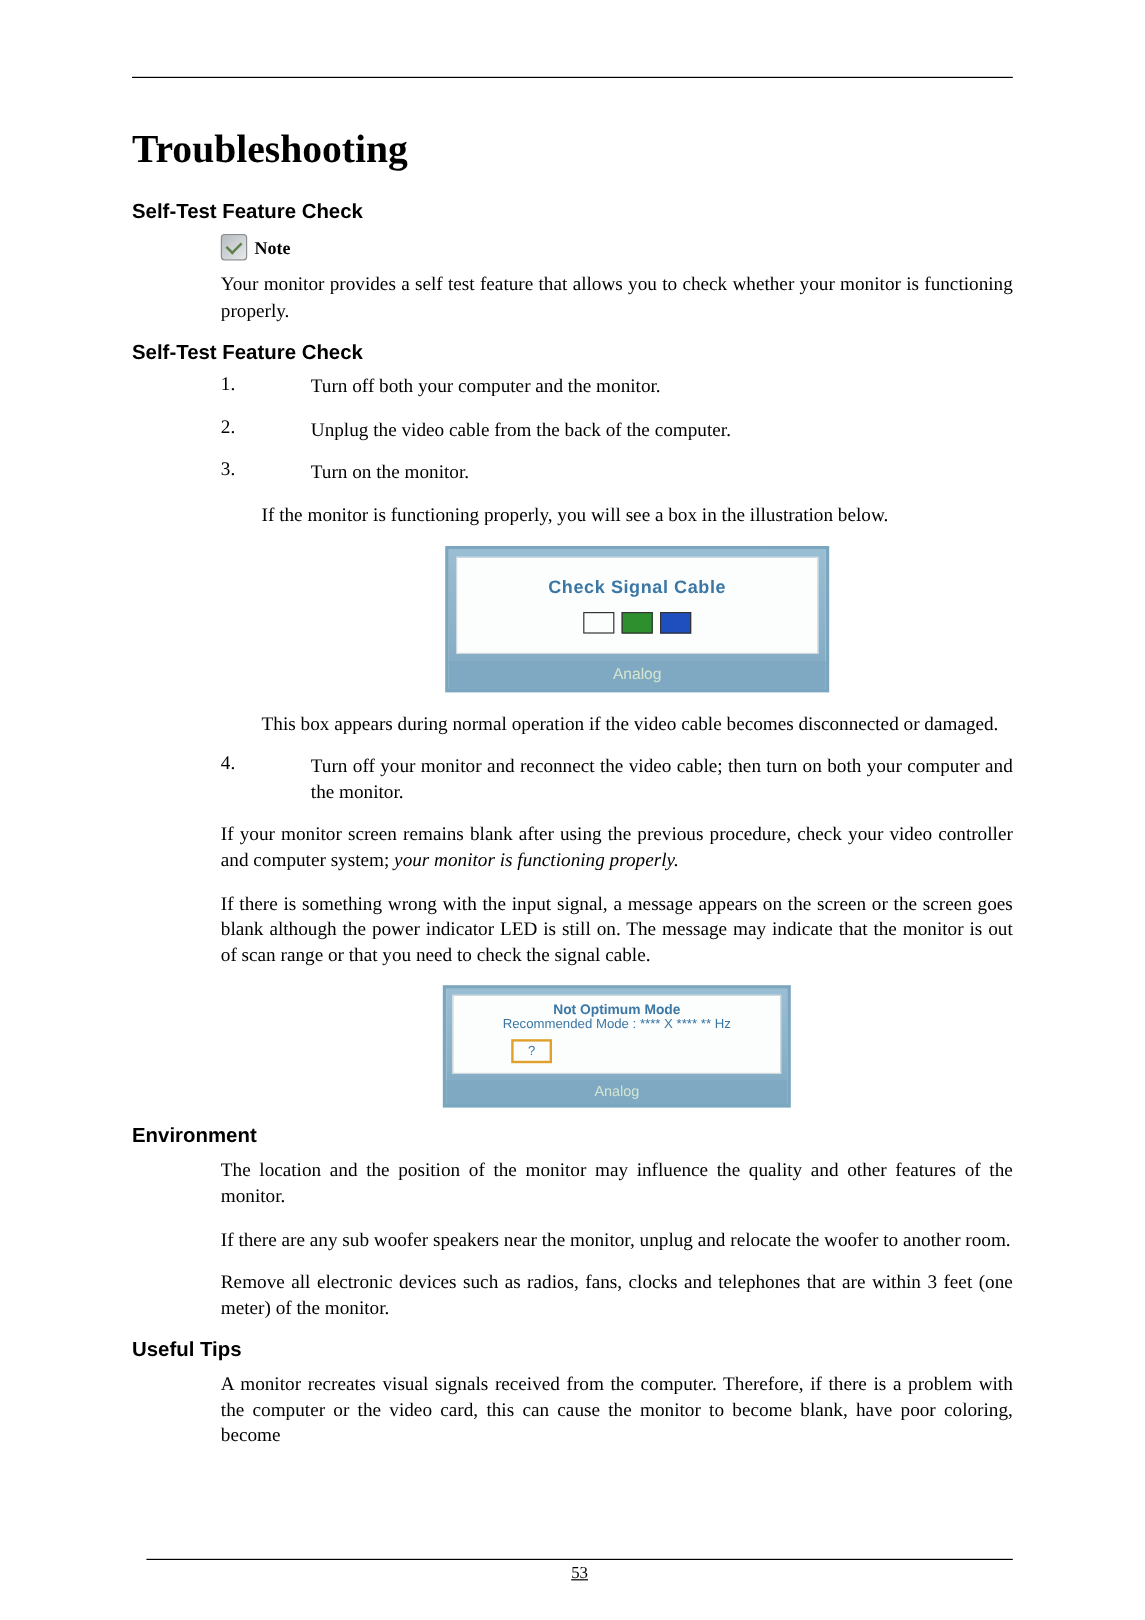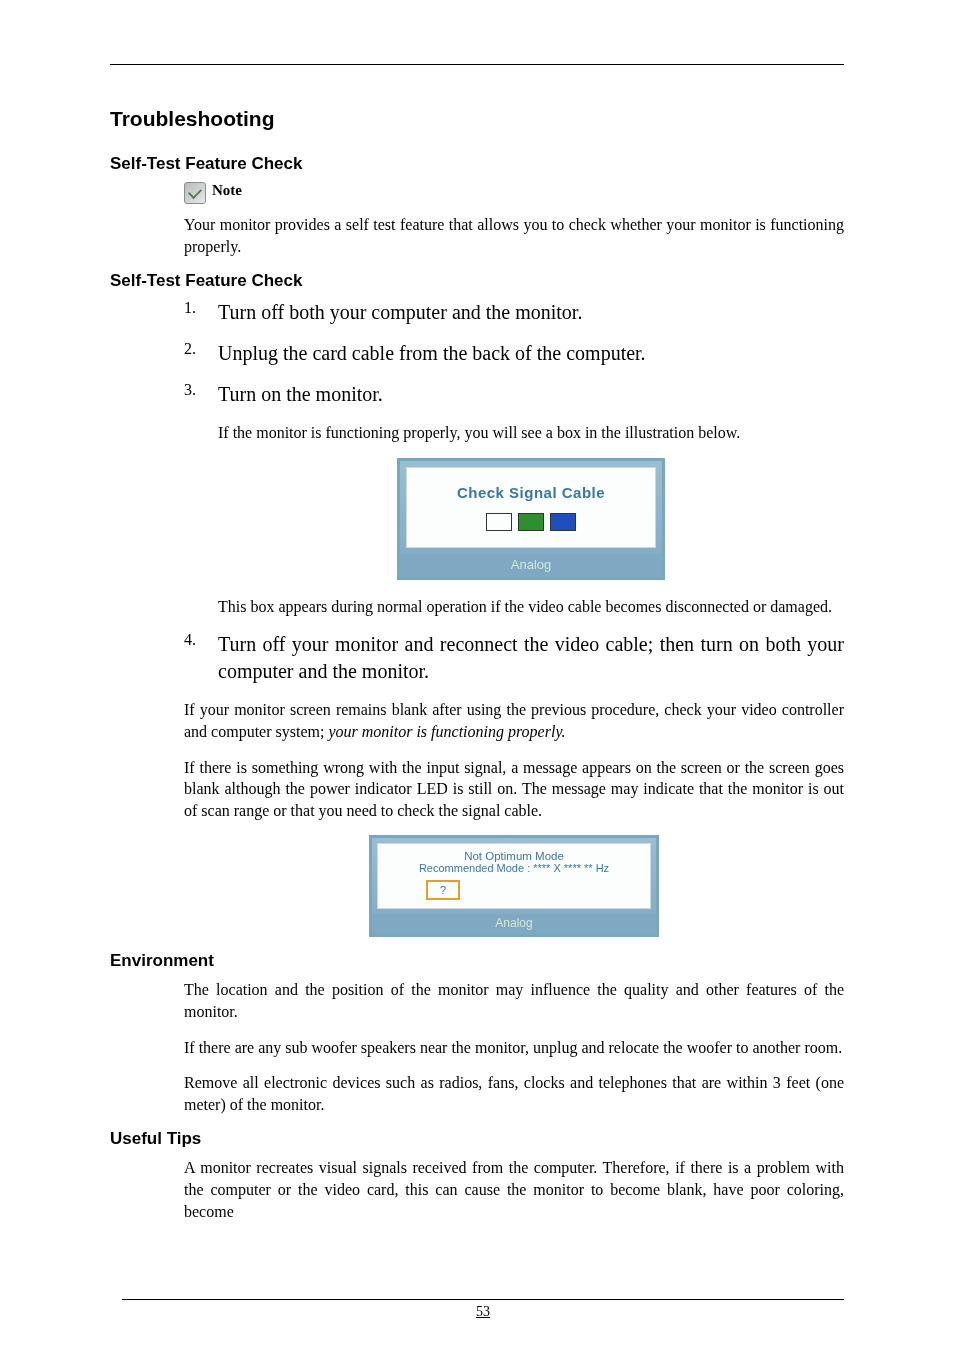--- a/index.html
+++ b/index.html
@@ -14,37 +14,37 @@
     min-height: 1350px;
     margin: 0 auto;
     padding: 64px 110px 24px 110px;
     position: relative;
   }
   .top-rule {
     border-top: 1.2px solid #000;
     margin-bottom: 42px;
   }
   h1.chapter {
-    font-family: Liberation Sans, sans-serif;
-    font-weight: bold;
-    font-size: 21px;
+    font-family: Liberation Serif, serif;
+    font-weight: bold;
+    font-size: 33px;
     margin: 0 0 23px 0;
   }
   h2.section {
     font-family: Arial, Helvetica, sans-serif;
     font-weight: bold;
     font-size: 17px;
     margin: 14px 0 8px 0;
   }
   .indent-block {
     margin-left: 74px;
   }
   .note-row {
     display: flex;
-    align-items: flex-start;
+    align-items: flex-end;
     gap: 6px;
     margin-bottom: 10px;
   }
   .note-icon {
     width: 22px;
     height: 22px;
     background: linear-gradient(135deg,#b7bcc0,#e7e9eb);
     border: 1px solid #8b8e91;
     border-radius: 3px;
     position: relative;
@@ -77,31 +77,32 @@
     display: flex;
     margin-bottom: 14px;
   }
   ol.steps > li > .num {
     width: 34px;
     flex-shrink: 0;
     font-size: 16px;
   }
   ol.steps > li > .content {
     flex: 1;
-    font-size: 20px;
+    font-size: 16px;
     text-align: justify;
     line-height: 1.35;
+    margin-left: 41px;
   }
   .sub-under-step {
     margin-left: 34px;
   }
 
   
   .fig1 {
-    width: 268px;
+    width: 320px;
     margin: 6px auto 16px auto;
     border: 3px solid #7ba6bf;
     background: linear-gradient(#9abed3,#7fa9c2);
     padding-bottom: 0;
   }
   .fig1-inner {
     margin: 6px;
     background: #fcfdfd;
     border: 1px solid #cfd8dc;
     text-align: center;
@@ -137,21 +138,21 @@
     margin: 5px;
     background: #fcfdfd;
     border: 1px solid #cfd8dc;
     text-align: center;
     padding: 6px 6px 6px 6px;
   }
   .fig2-l1 {
     font-family: Arial, Helvetica, sans-serif;
     color: #3b77a5;
     font-size: 11.5px;
-    font-weight: normal;
+    font-weight: bold;
   }
   .fig2-l2 {
     font-family: Arial, Helvetica, sans-serif;
     color: #3b77a5;
     font-size: 11px;
     margin-bottom: 6px;
   }
   .qbox {
     width: 34px;
     height: 20px;
@@ -200,21 +201,21 @@
 
   <h2 class="section">Self-Test Feature Check</h2>
   <div class="indent-block">
     <ol class="steps">
       <li>
         <span class="num">1.</span>
         <span class="content">Turn off both your computer and the monitor.</span>
       </li>
       <li>
         <span class="num">2.</span>
-        <span class="content">Unplug the card cable from the back of the computer.</span>
+        <span class="content">Unplug the video cable from the back of the computer.</span>
       </li>
       <li>
         <span class="num">3.</span>
         <span class="content">Turn on the monitor.</span>
       </li>
     </ol>
     <div class="sub-under-step">
       <p class="body">If the monitor is functioning properly, you will see a box in the illustration below.</p>
 
       <div class="fig1">

